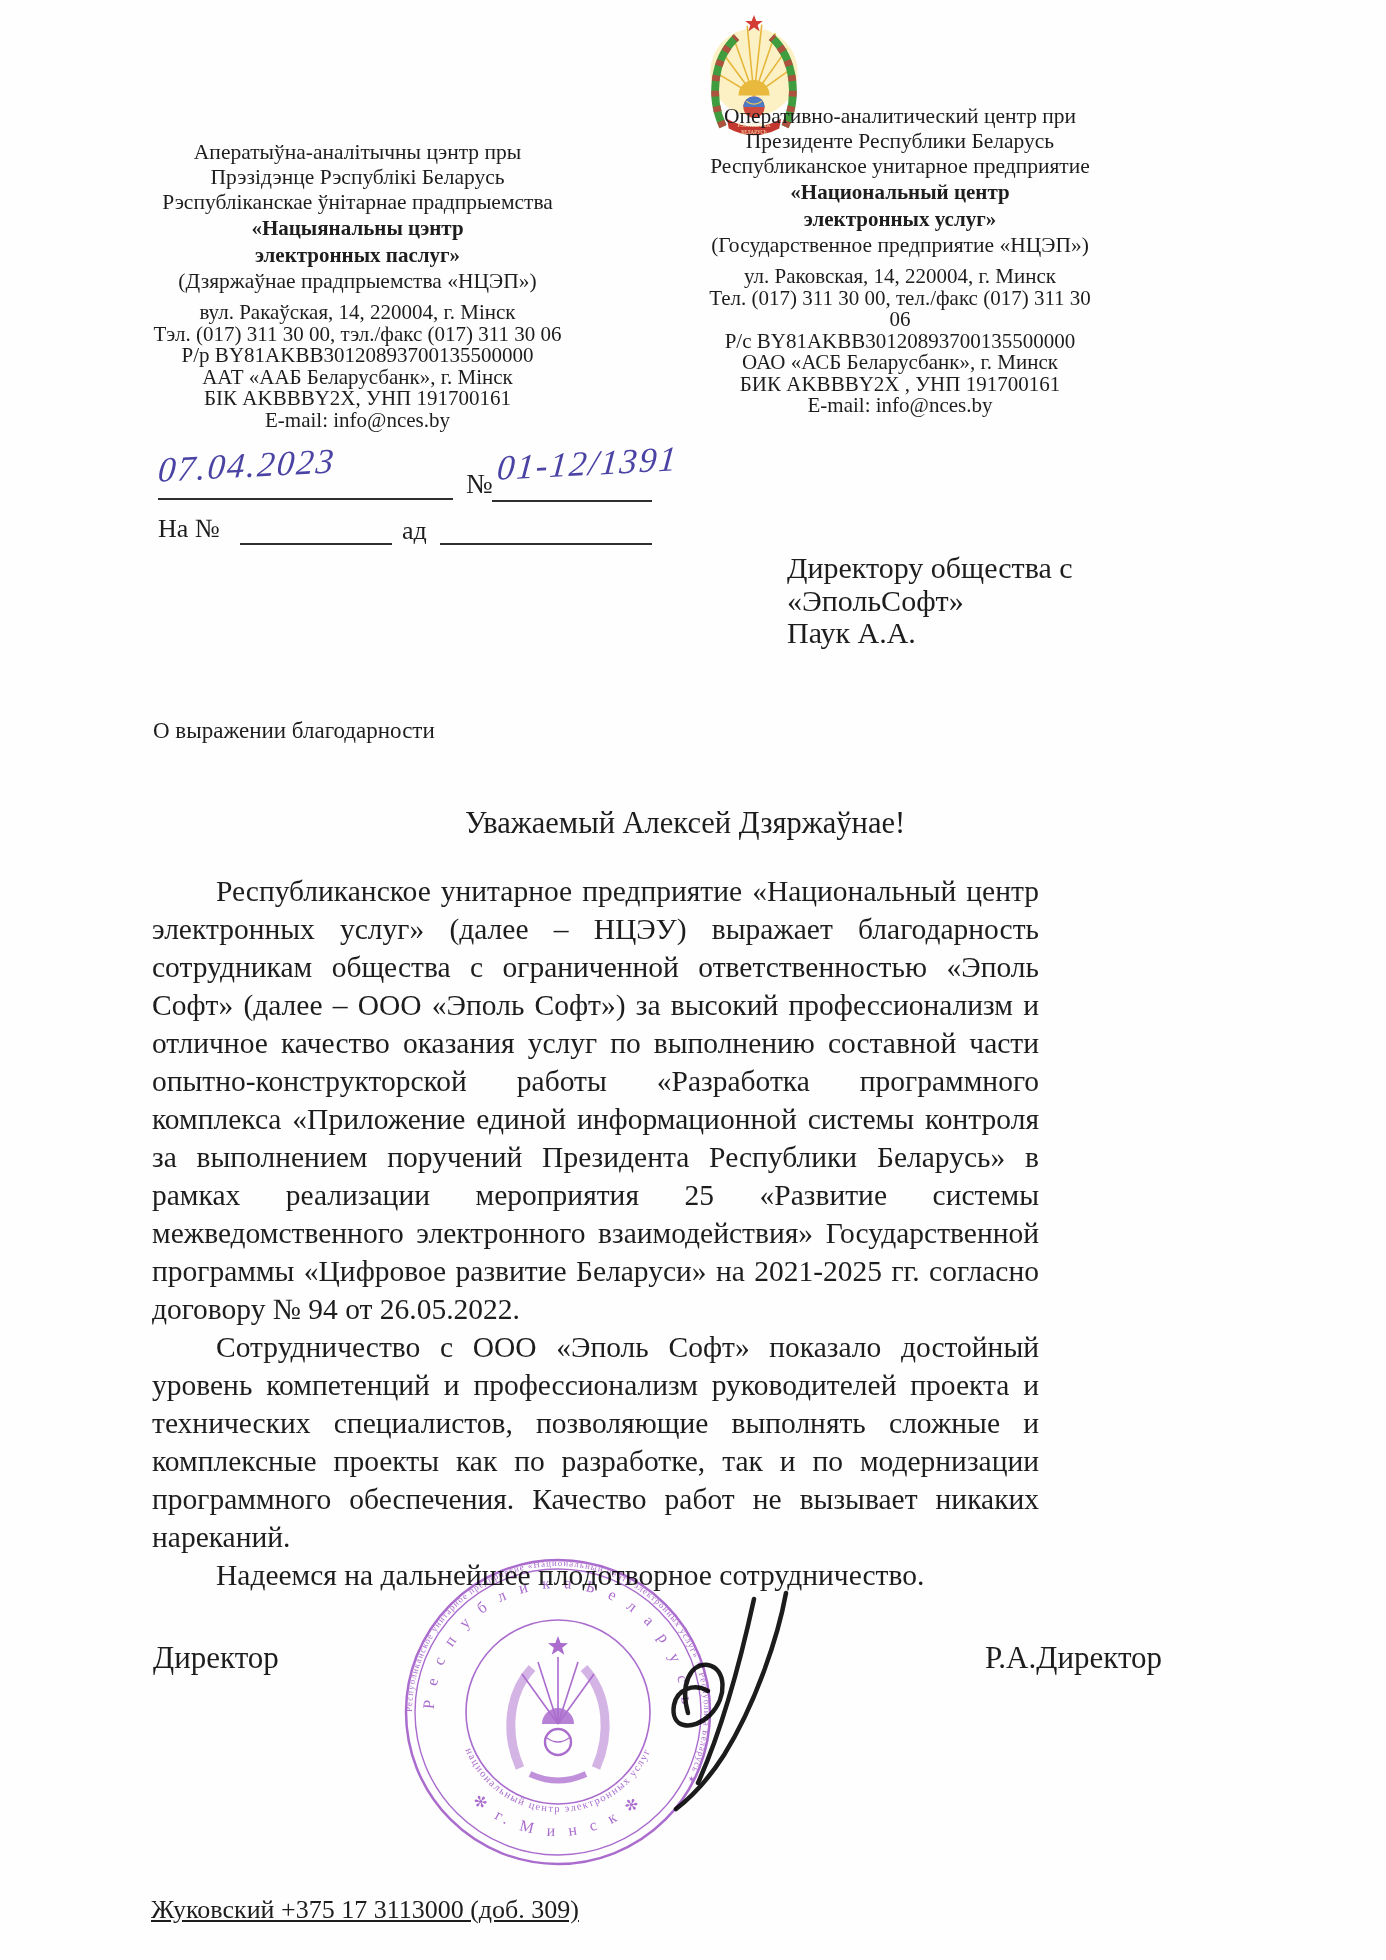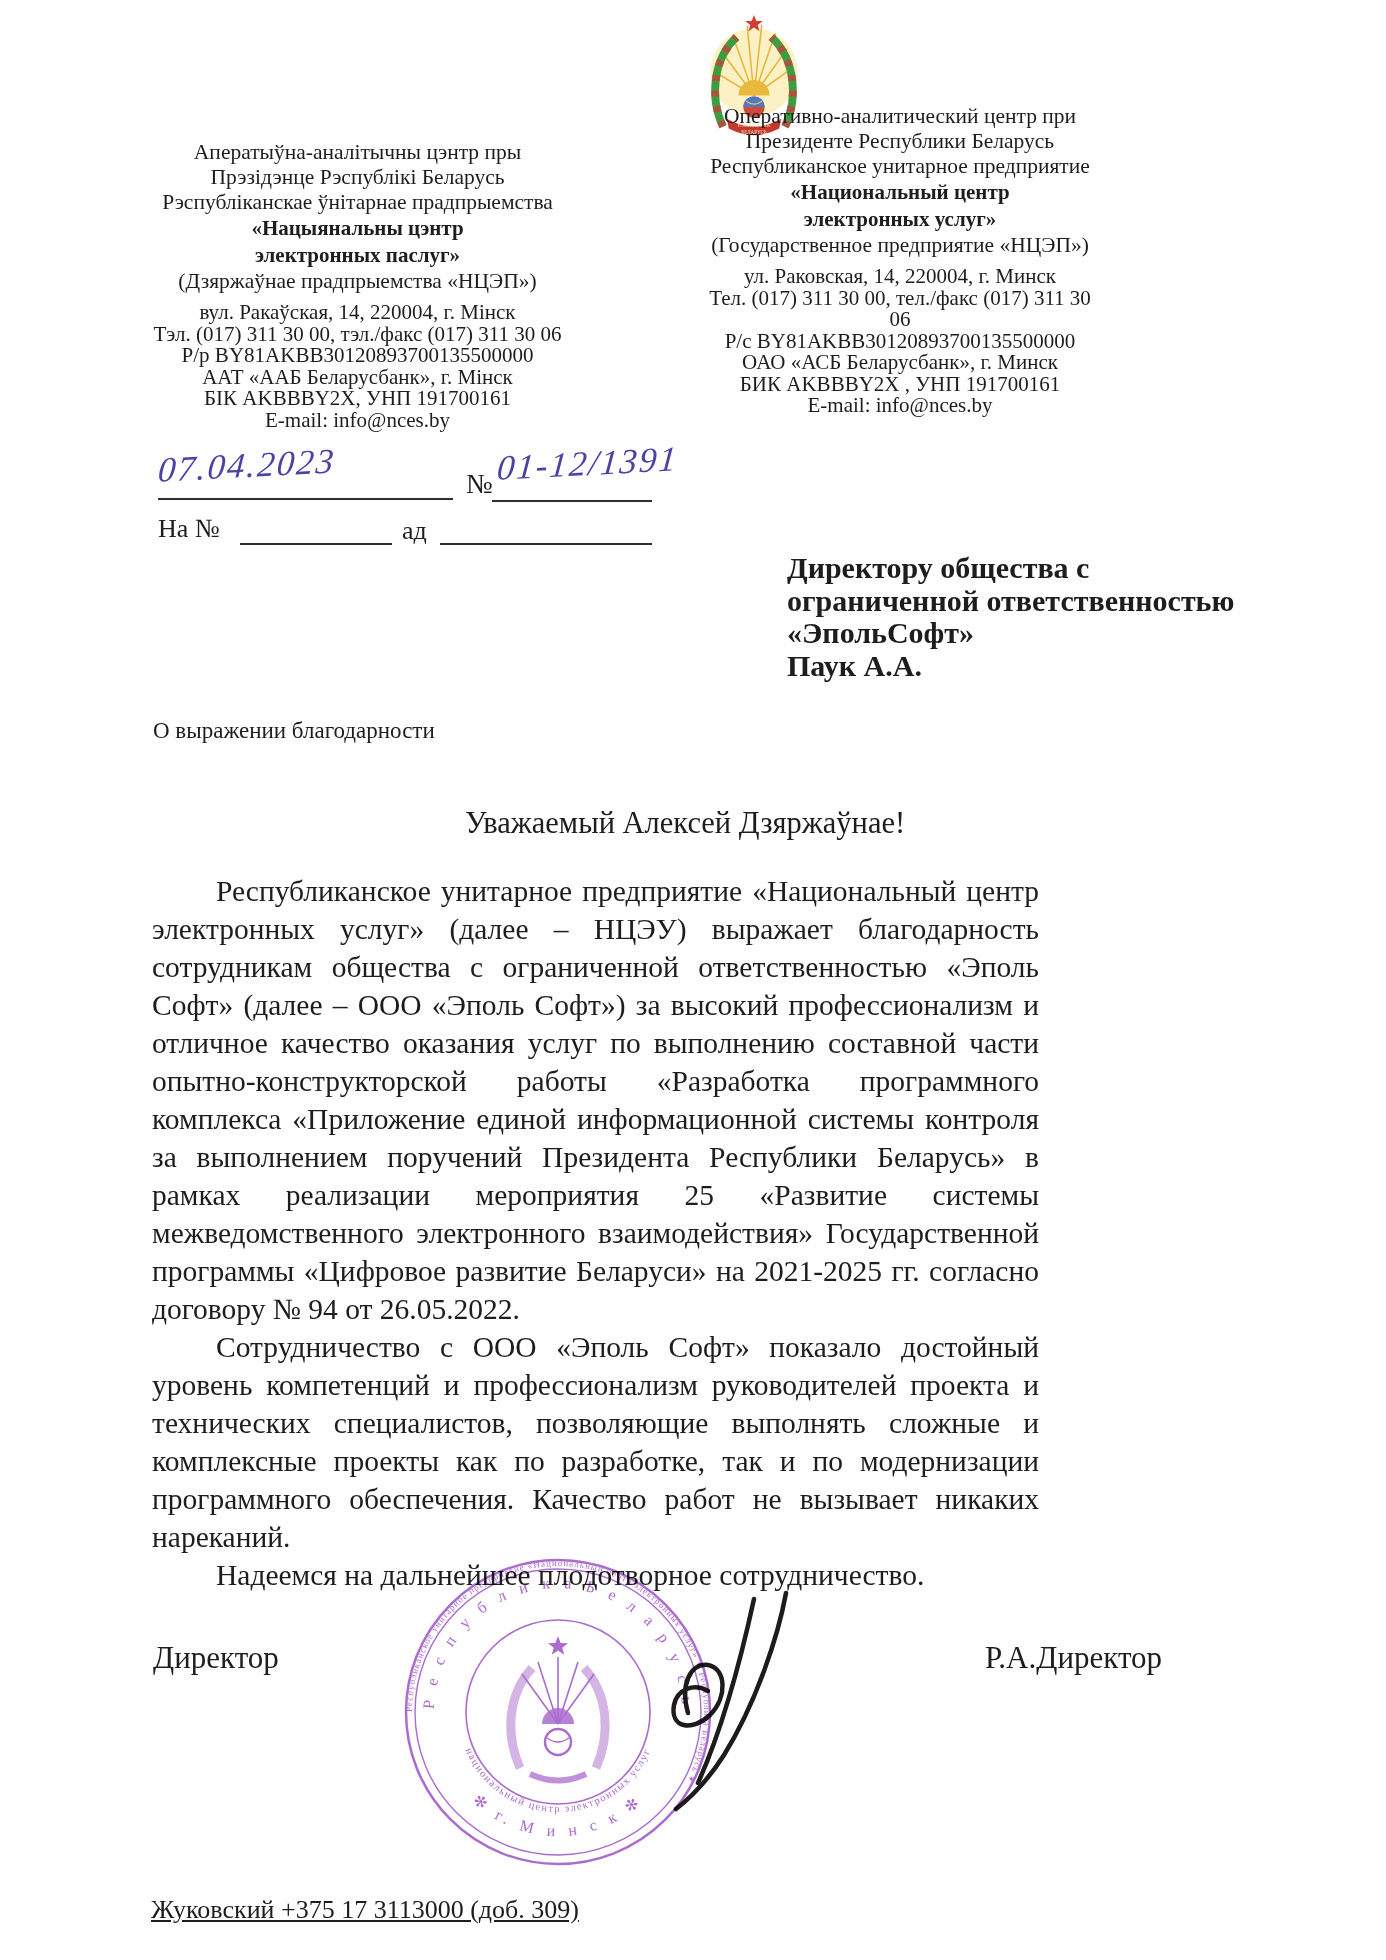--- a/index.html
+++ b/index.html
@@ -19,21 +19,21 @@
   .emblem{position:absolute;left:702px;top:12px;width:104px;height:132px;}
   
   .hw{
     position:absolute;font-family:"Liberation Serif",serif;font-style:italic;
     color:#4a43a4;font-size:35px;letter-spacing:2px;transform:rotate(-3deg) skewX(-8deg);
     white-space:nowrap;
   }
   .blank{position:absolute;border-bottom:2px solid #2f2f2f;height:0;}
   .ref-label{position:absolute;font-size:26px;white-space:nowrap;}
   
-  .recipient{position:absolute;left:787px;top:552px;font-size:30px;line-height:32.5px;font-weight:bold;}
+  .recipient{position:absolute;left:787px;top:552px;font-size:30px;line-height:32.5px;}
   
   .subject{position:absolute;left:153px;top:718px;font-size:23px;}
   .salutation{position:absolute;left:465px;top:806px;font-size:30.5px;}
   
   .body-text{
     position:absolute;left:152px;top:872px;width:887px;
     font-size:29.5px;line-height:38px;text-align:justify;
   }
   .body-text p{margin:0;text-indent:64px;}
   
@@ -117,21 +117,20 @@
   <div class="hw" style="left:497px;top:444px;">01-12/1391</div>
   <div class="blank" style="left:492px;top:500px;width:160px;"></div>
 
   <div class="ref-label" style="left:158px;top:514px;">На №</div>
   <div class="blank" style="left:240px;top:543px;width:152px;"></div>
   <div class="ref-label" style="left:402px;top:516px;">ад</div>
   <div class="blank" style="left:440px;top:543px;width:212px;"></div>
 
   <div class="recipient">
     <div>Директору общества с</div>
-    <div>ограниченной ответственностью</div>
     <div>«ЭпольСофт»</div>
     <div>Паук А.А.</div>
   </div>
 
   <div class="subject">О выражении благодарности</div>
   <div class="salutation">Уважаемый Алексей Дзяржаўнае!</div>
 
   <div class="body-text">
     <p>Республиканское унитарное предприятие «Национальный центр электронных услуг» (далее – НЦЭУ) выражает благодарность сотрудникам общества с ограниченной ответственностью «Эполь Софт» (далее – ООО «Эполь Софт») за высокий профессионализм и отличное качество оказания услуг по выполнению составной части опытно-конструкторской работы «Разработка программного комплекса «Приложение единой информационной системы контроля за выполнением поручений Президента Республики Беларусь» в рамках реализации мероприятия 25 «Развитие системы межведомственного электронного взаимодействия» Государственной программы «Цифровое развитие Беларуси» на 2021-2025 гг. согласно договору № 94 от 26.05.2022.</p>
     <p>Сотрудничество с ООО «Эполь Софт» показало достойный уровень компетенций и профессионализм руководителей проекта и технических специалистов, позволяющие выполнять сложные и комплексные проекты как по разработке, так и по модернизации программного обеспечения. Качество работ не вызывает никаких нареканий.</p>

